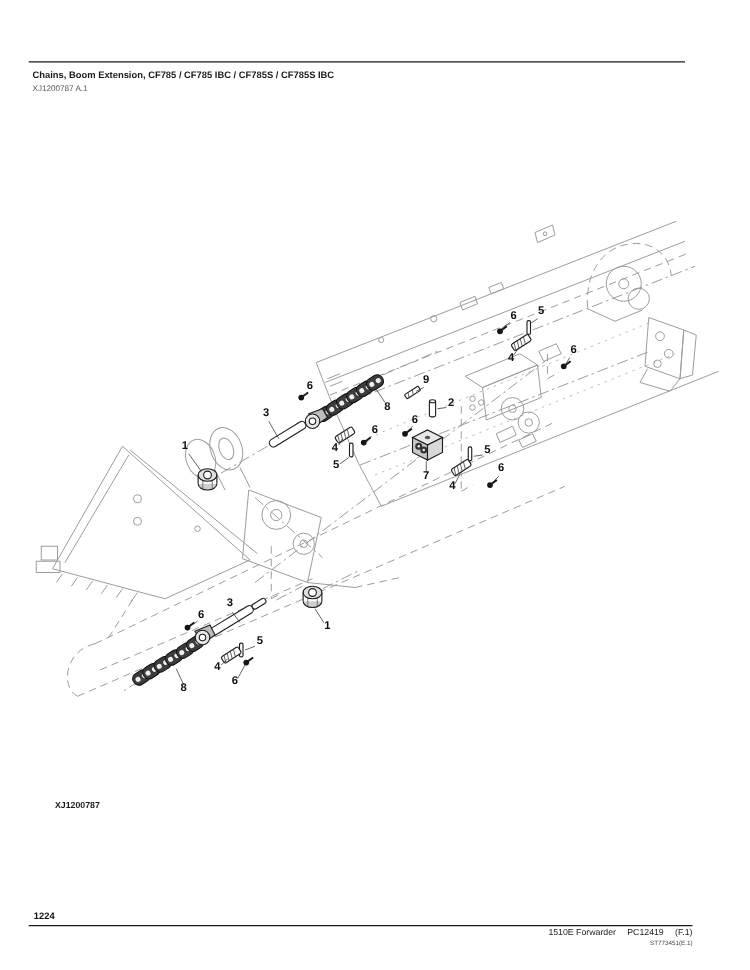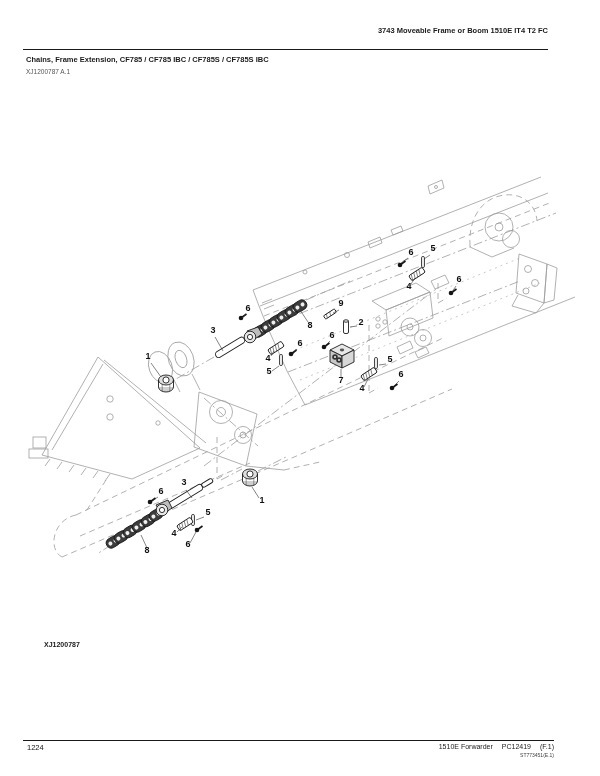--- a/index.html
+++ b/index.html
@@ -11,44 +11,43 @@
   
   .hdr{left:23px;right:52px;top:26px;text-align:right;font-weight:bold;
        font-size:7.5px;line-height:9.5px;color:#1a1a1a;}
   .rule{height:1px;background:#1a1a1a;}
   .rule-top{left:23px;right:52px;top:49px;}
   .title{left:26px;top:55px;font-size:7.5px;font-weight:bold;color:#1a1a1a;}
   .ref{left:26px;top:68px;font-size:6.5px;color:#555;}
   .figcode{left:44px;top:641px;font-size:7px;font-weight:bold;color:#1a1a1a;}
   
   .rule-bot{left:23px;right:46px;top:740px;}
-  .pageno{left:27px;top:743px;font-size:7.5px;font-weight:normal;}
+  .pageno{left:27px;top:728px;font-size:7.5px;font-weight:bold;}
   .fright{right:46px;top:743px;text-align:right;font-size:7px;color:#222;}
   .fright .seg{margin-left:9px;}
   .fcode{right:46px;top:752px;text-align:right;font-size:5px;color:#444;}
   
   #dwg{left:0;top:0;}
   text.callout{font-family:"Liberation Sans",sans-serif;font-size:9px;
                font-weight:bold;fill:#111;text-anchor:middle;}
   .fr{stroke:#9d9d9d;stroke-width:0.8;fill:none;}
   .frd{stroke:#9d9d9d;stroke-width:0.8;fill:none;stroke-dasharray:6 4;}
   .frdd{stroke:#9d9d9d;stroke-width:0.8;fill:none;stroke-dasharray:9 3 2 3;}
   .frt{stroke:#b3b3b3;stroke-width:0.7;fill:none;stroke-dasharray:2 4;}
   .ld{stroke:#333;stroke-width:0.6;fill:none;}
   .pt{stroke:#1d1d1d;stroke-width:0.9;}
 </style>
 </head>
 <body>
 
 <div class="abs hdr">
-  <div>3743 Moveable Frame or Boom 1510E IT4 T2 FC</div>
 </div>
 <div class="abs rule rule-top"></div>
 
-<div class="abs title">Chains, Frame Extension, CF785 / CF785 IBC / CF785S / CF785S IBC</div>
+<div class="abs title">Chains, Boom Extension, CF785 / CF785 IBC / CF785S / CF785S IBC</div>
 <div class="abs ref">XJ1200787 A.1</div>
 
 <svg id="dwg" class="abs" width="600" height="776" viewBox="0 0 600 776">
   <defs>
     <g id="bolt6">
       <circle r="2.3" fill="#151515"></circle>
       <line x1="0" y1="0" x2="5.5" y2="-4" stroke="#151515" stroke-width="1.6"></line>
     </g>
     <g id="pin5">
       <rect x="-1.4" y="-5.5" width="2.8" height="11" rx="1.2" fill="#fff" class="pt"></rect>

